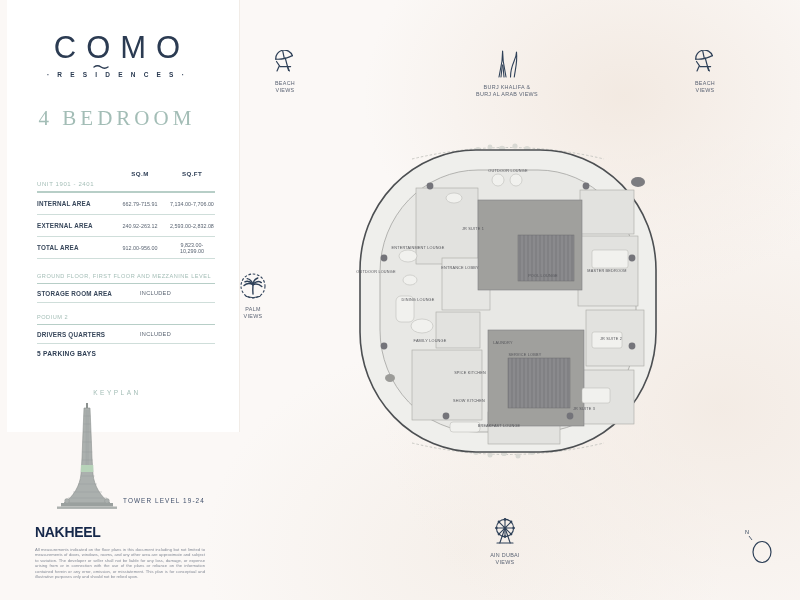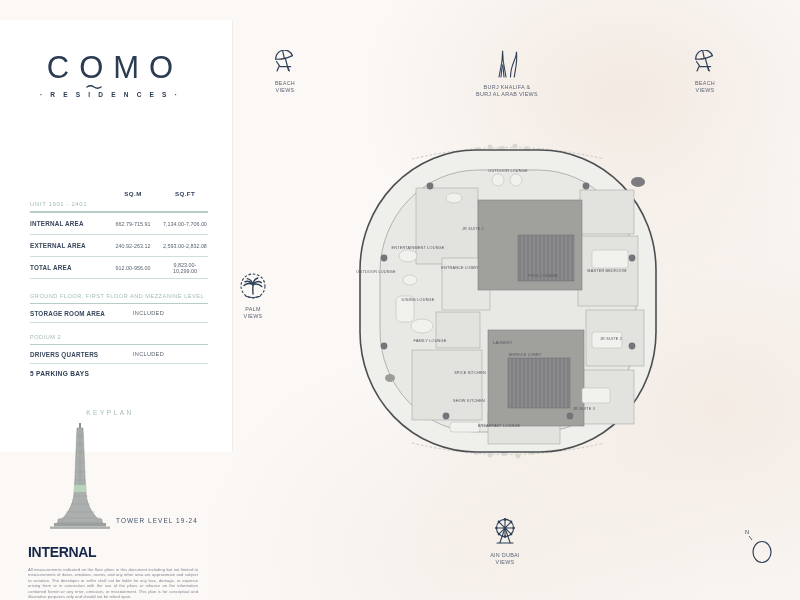--- a/index.html
+++ b/index.html
@@ -4,22 +4,22 @@
 <style>
   html,body{margin:0;padding:0;background:#e8e6e3;}
   .page{position:relative;width:800px;height:600px;overflow:hidden;
     font-family:"Liberation Sans",sans-serif;
     background:
       radial-gradient(420px 320px at 78% 16%, rgba(241,231,222,.85), transparent 62%),
       radial-gradient(520px 420px at 90% 68%, rgba(240,230,221,.7), transparent 65%),
       radial-gradient(420px 340px at 58% 92%, rgba(243,236,229,.7), transparent 62%),
       #fbf8f6;}
   
-  .sidebar{position:absolute;left:0;top:0;width:232px;height:432px;background:#ffffff;
-    border-right:1px solid #f1ece7;margin-top:20px;}
+  .sidebar{position:absolute;left:7px;top:0;width:232px;height:432px;background:#ffffff;
+    border-right:1px solid #f1ece7;}
   .logo{position:absolute;left:30px;top:30px;width:160px;text-align:center;color:#2b3b52;}
   .logo-word{font-size:31px;font-weight:400;letter-spacing:10px;margin-left:10px;color:#2b3b52;}
   .logo-wave{position:absolute;left:56px;top:33px;}
   .logo-sub{margin-top:5px;font-size:6.5px;letter-spacing:3.2px;font-weight:700;color:#2b3b52;}
   .apt-title{position:absolute;left:30px;top:106px;width:160px;text-align:center;
     color:#a3bdb6;font-family:"Liberation Serif",serif;}
   .apt-title .l1{font-size:21px;letter-spacing:4px;}
   .apt-title .l2{font-size:13px;letter-spacing:3px;margin-top:2px;}
   .area-table{position:absolute;left:30px;top:163px;width:178px;font-size:6px;color:#3a4656;}
   .t-head{display:grid;grid-template-columns:74px 58px 46px;align-items:end;height:14px;}
@@ -72,20 +72,21 @@
 
     <div class="logo">
       <div class="logo-word">COMO</div>
       <svg class="logo-wave" width="18" height="8" viewBox="0 0 18 8">
         <path d="M1 4 Q4.5 1.5 8 4 T15 4" fill="none" stroke="#2b3b52" stroke-width="1.4" stroke-linecap="round"></path>
       </svg>
       <div class="logo-sub">· R E S I D E N C E S ·</div>
     </div>
 
     <div class="apt-title">
+      <div class="l1">4 BEDROOM</div>
     </div>
 
     <div class="area-table">
       <div class="t-head">
         <span></span>
         <span>SQ.M</span>
         <span>SQ.FT</span>
       </div>
       <div class="t-unit">UNIT 1901 - 2401</div>
       <div class="t-row">
@@ -145,21 +146,21 @@
       </g>
       <rect x="25.9" y="63" width="12.4" height="7" fill="#b7d3b9"></rect>
       <circle cx="12" cy="99" r="2.4" fill="#abb0ae" stroke="#8b918f" stroke-width="0.4"></circle>
       <circle cx="52" cy="99" r="2.4" fill="#abb0ae" stroke="#8b918f" stroke-width="0.4"></circle>
       <path d="M6 101 L58 101 L58 104.5 L6 104.5 Z" fill="#9aa09e"></path>
       <rect x="2" y="104.5" width="60" height="2.4" fill="#abb0ae"></rect>
     </svg>
 
     <div class="tower-level">TOWER LEVEL 19-24</div>
 
-    <div class="nakheel">INTERNAL</div>
+    <div class="nakheel">NAKHEEL</div>
 
     <div class="disclaimer">All measurements indicated on the floor plans in this document including but not limited to measurements of doors, windows, rooms, and any other area are approximate and subject to variation. The developer or seller shall not be liable for any loss, damage, or expense arising from or in connection with the use of the plans or reliance on the information contained herein or any error, omission, or misstatement. This plan is for conceptual and illustrative purposes only and should not be relied upon.</div>
   </aside>
 
   <div class="view-marker vm-beach-left">
     <svg width="26" height="26" viewBox="0 0 26 26">
       <g class="ink" stroke-width="1.2" transform="rotate(-12 12 7)">
         <path d="M3.5 7.4 A8.6 8.6 0 0 1 20.5 7.4"></path>
         <path d="M3.5 7.4 Q12 9.8 20.5 7.4"></path>
         <line x1="12" y1="1" x2="12" y2="8.4"></line>

